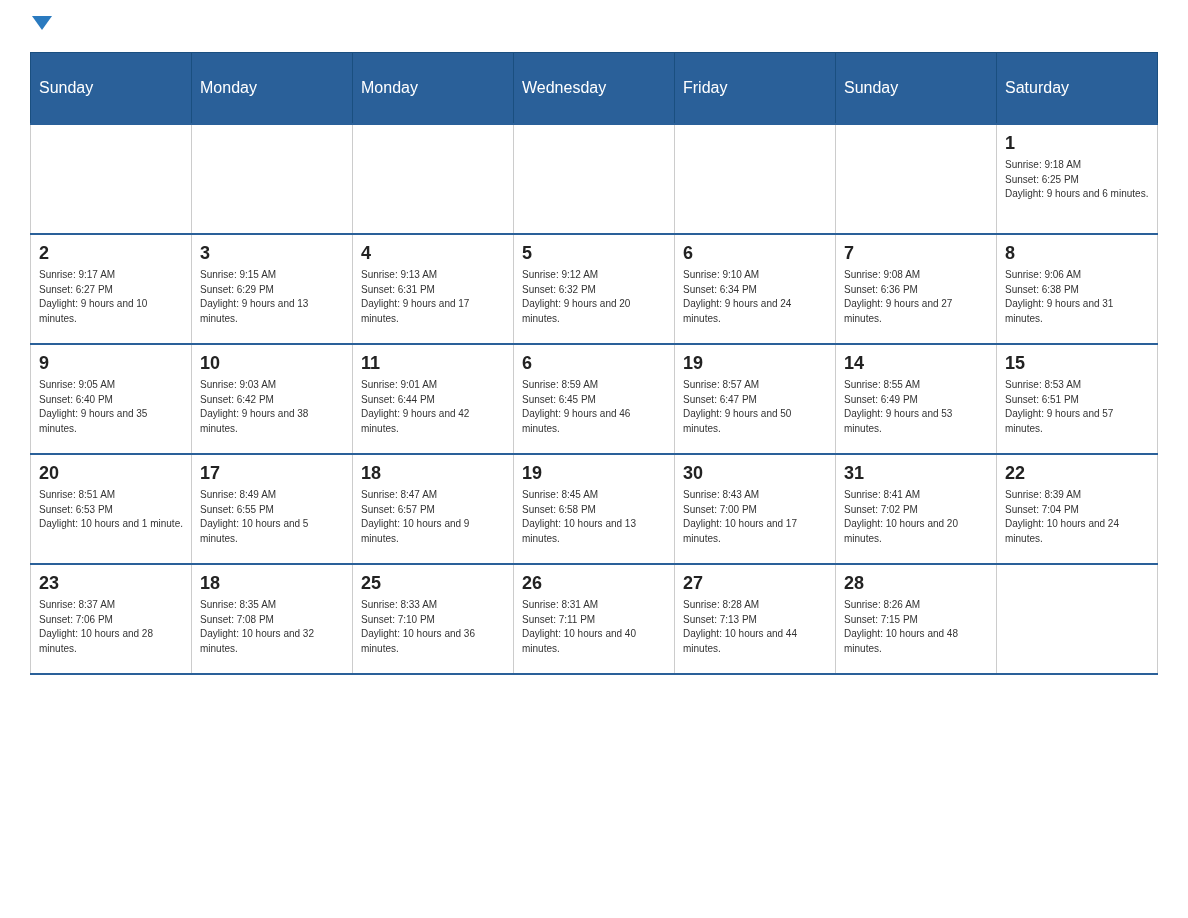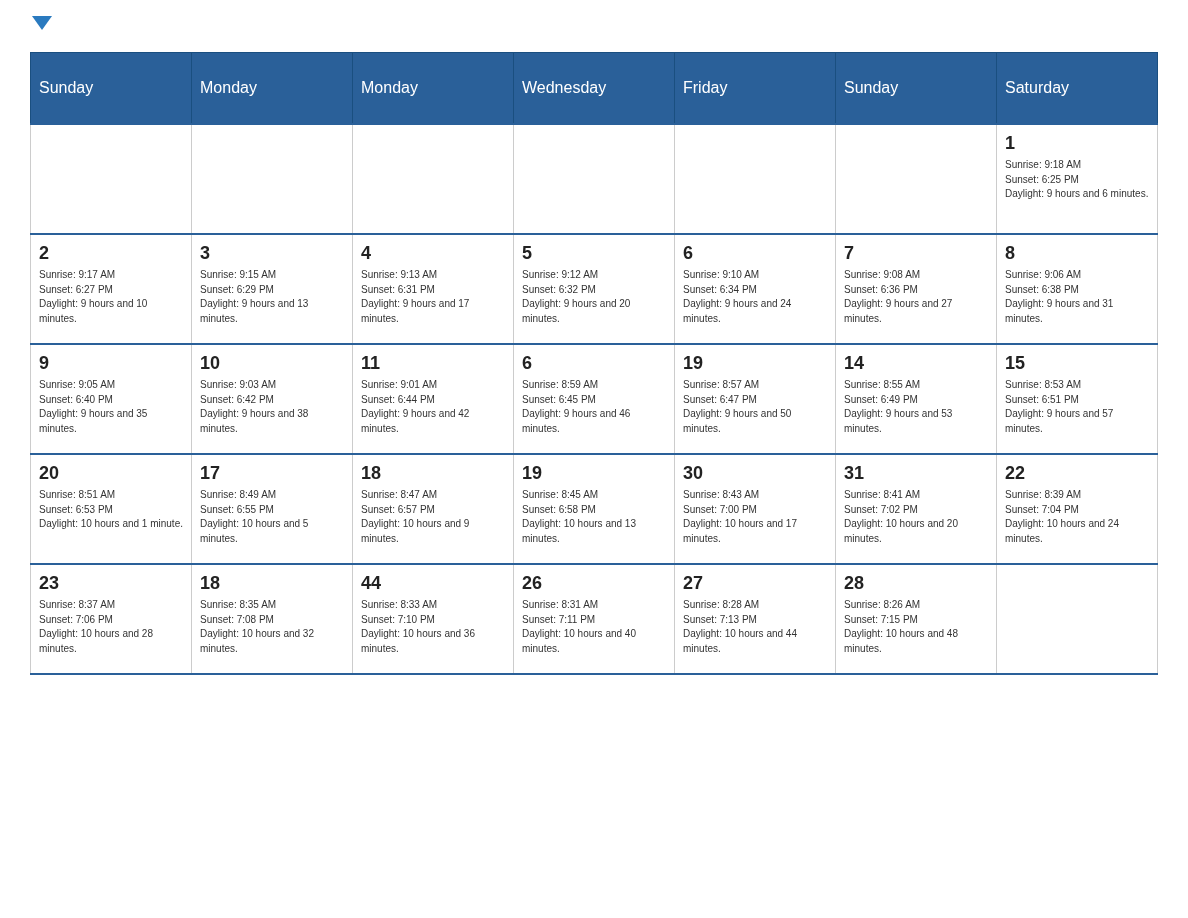--- a/index.html
+++ b/index.html
@@ -240,21 +240,21 @@
       <tr>
         <td>
           <span class="day-number">23</span>
           <div class="day-info">Sunrise: 8:37 AM<br>Sunset: 7:06 PM<br>Daylight: 10 hours and 28 minutes.</div>
         </td>
         <td>
           <span class="day-number">18</span>
           <div class="day-info">Sunrise: 8:35 AM<br>Sunset: 7:08 PM<br>Daylight: 10 hours and 32 minutes.</div>
         </td>
         <td>
-          <span class="day-number">44</span>
+          <span class="day-number">25</span>
           <div class="day-info">Sunrise: 8:33 AM<br>Sunset: 7:10 PM<br>Daylight: 10 hours and 36 minutes.</div>
         </td>
         <td>
           <span class="day-number">26</span>
           <div class="day-info">Sunrise: 8:31 AM<br>Sunset: 7:11 PM<br>Daylight: 10 hours and 40 minutes.</div>
         </td>
         <td>
           <span class="day-number">27</span>
           <div class="day-info">Sunrise: 8:28 AM<br>Sunset: 7:13 PM<br>Daylight: 10 hours and 44 minutes.</div>
         </td>

